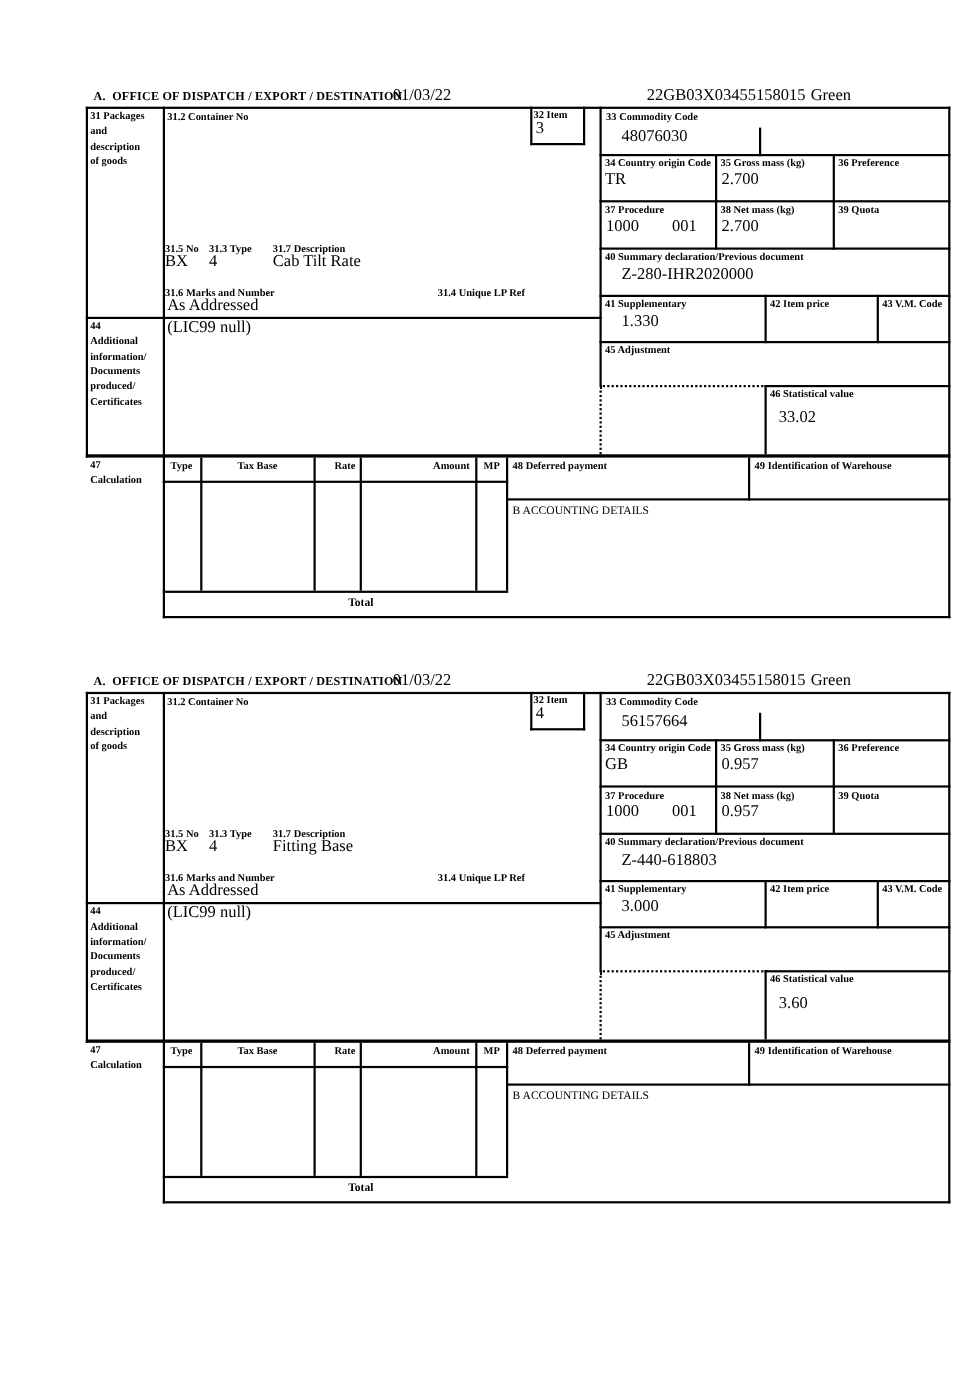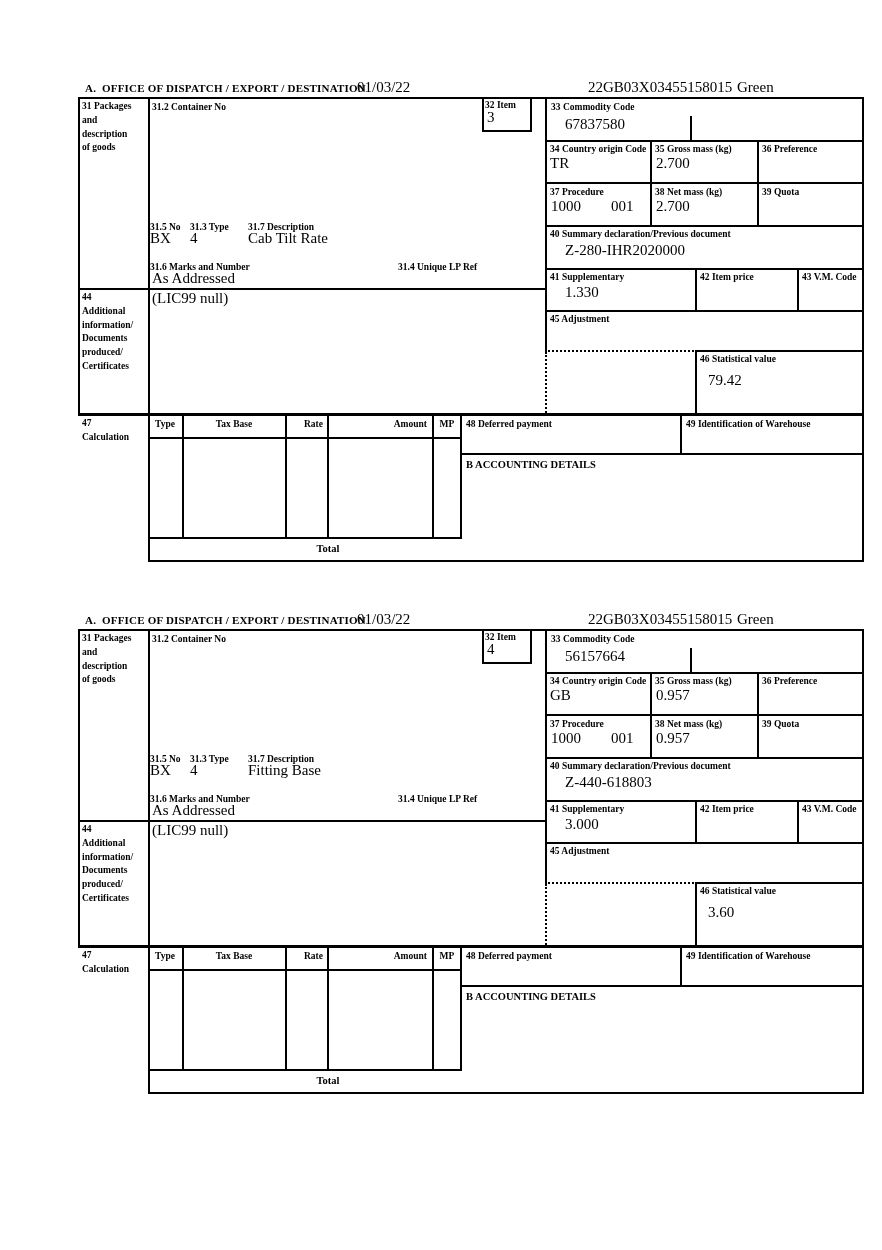--- a/index.html
+++ b/index.html
@@ -13,21 +13,21 @@
   .dv{position:absolute;width:0;border-left:2px dotted #000;}
   .thick{height:3px;}
   
   .lbl{position:absolute;font-size:9.5px;font-weight:bold;line-height:1.45;white-space:pre-line;}
   .val{position:absolute;font-size:15px;line-height:1.1;white-space:pre;}
   .hdr-office{position:absolute;font-size:11px;font-weight:bold;white-space:pre;letter-spacing:.2px;}
   .hdr-big{position:absolute;font-size:15px;line-height:1.05;white-space:pre;}
   .colhdr{position:absolute;font-size:9.5px;font-weight:bold;}
   .t-center{text-align:center;}
   .t-right{text-align:right;}
-  .acct{position:absolute;font-size:10.5px;font-weight:bold;}
+  .acct{position:absolute;font-size:10.5px;font-weight:normal;}
   .total{position:absolute;font-size:10.5px;font-weight:bold;text-align:center;}
 </style>
 </head>
 <body>
 
 <div class="page" id="page">
   <section class="block" style="top: 80px;">
 
     <span class="hdr-office" style="left:7px;top:2px;">A.  OFFICE OF DISPATCH / EXPORT / DESTINATION</span>
     <span class="hdr-big" style="left:279px;top:0px;">01/03/22</span>
@@ -70,21 +70,21 @@
     <i class="hl" style="left:70px;top:480px;width:716px;"></i>
 
     <span class="lbl" style="left:4px;top:20px;width:64px;">31 Packages
 and
 description
 of goods</span>
     <span class="lbl" style="left:74px;top:21px;">31.2 Container No</span>
     <span class="lbl" style="left:407px;top:19px;">32 Item</span>
     <span class="val" style="left:409px;top:29px;">3</span>
     <span class="lbl" style="left:473px;top:21px;">33 Commodity Code</span>
-    <span class="val" style="left:487px;top:36px;">67837580</span>
+    <span class="val" style="left:487px;top:36px;">48076030</span>
 
     <span class="lbl" style="left:472px;top:63px;">34 Country origin Code</span>
     <span class="val" style="left:472px;top:75px;">TR</span>
     <span class="lbl" style="left:577px;top:63px;">35 Gross mass (kg)</span>
     <span class="val" style="left:578px;top:75px;">2.700</span>
     <span class="lbl" style="left:684px;top:63px;">36 Preference</span>
 
     <span class="lbl" style="left:472px;top:106px;">37 Procedure</span>
     <span class="val" style="left:473px;top:118px;">1000</span>
     <span class="val" style="left:533px;top:118px;">001</span>
@@ -114,21 +114,21 @@
     <span class="lbl" style="left:4px;top:211px;width:64px;">44
 Additional
 information/
 Documents
 produced/
 Certificates</span>
     <span class="val" style="left:74px;top:210px;">(LIC99 null)</span>
 
     <span class="lbl" style="left:472px;top:233px;">45 Adjustment</span>
     <span class="lbl" style="left:622px;top:273px;">46 Statistical value</span>
-    <span class="val" style="left:630px;top:292px;">79.42</span>
+    <span class="val" style="left:630px;top:292px;">33.02</span>
 
     <span class="lbl" style="left:4px;top:337px;width:64px;">47
 Calculation</span>
     <span class="colhdr t-center" style="left:70px;top:339px;width:34px;">Type</span>
     <span class="colhdr t-center" style="left:106px;top:339px;width:100px;">Tax Base</span>
     <span class="colhdr t-right" style="left:209px;top:339px;width:36px;">Rate</span>
     <span class="colhdr t-right" style="left:251px;top:339px;width:98px;">Amount</span>
     <span class="colhdr t-center" style="left:356px;top:339px;width:26px;">MP</span>
     <span class="total" style="left:100px;top:463px;width:300px;">Total</span>
 

